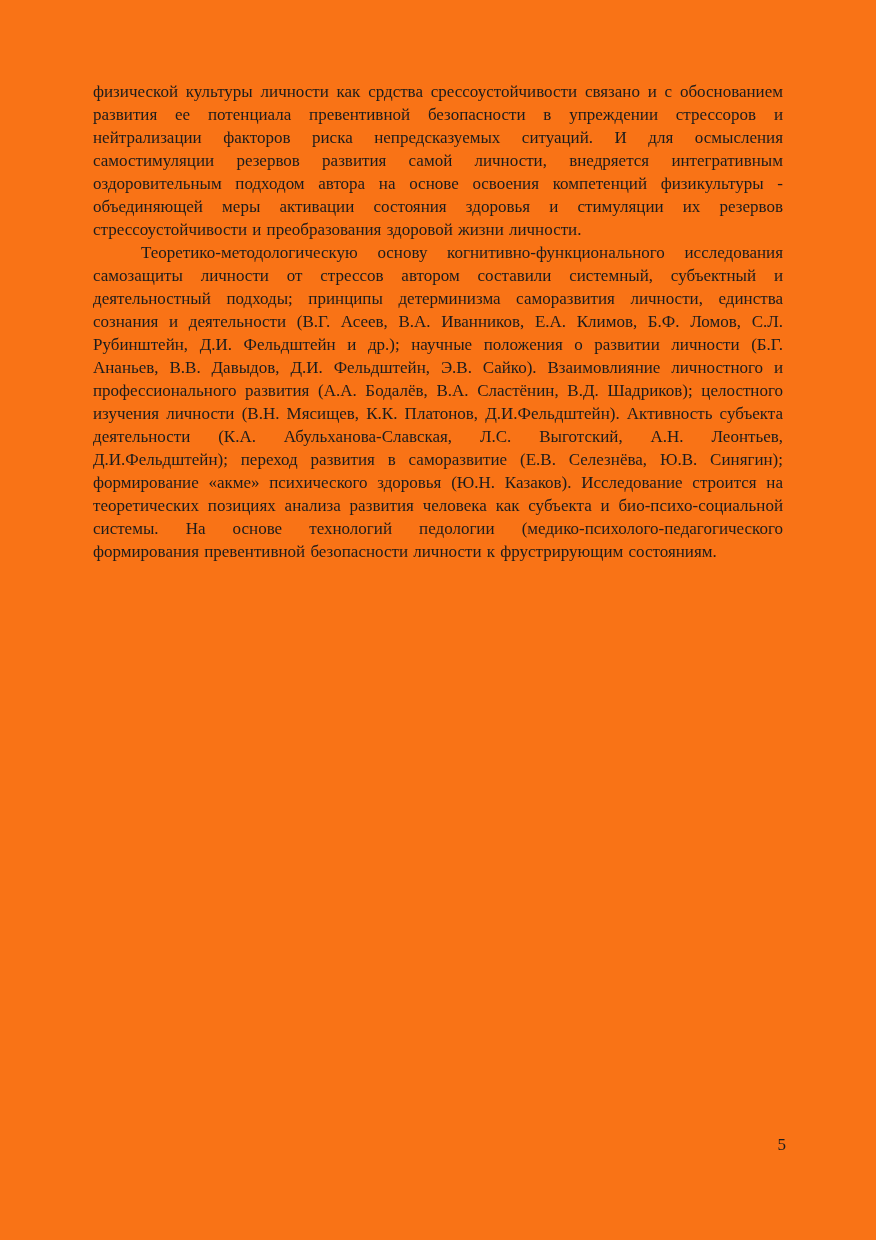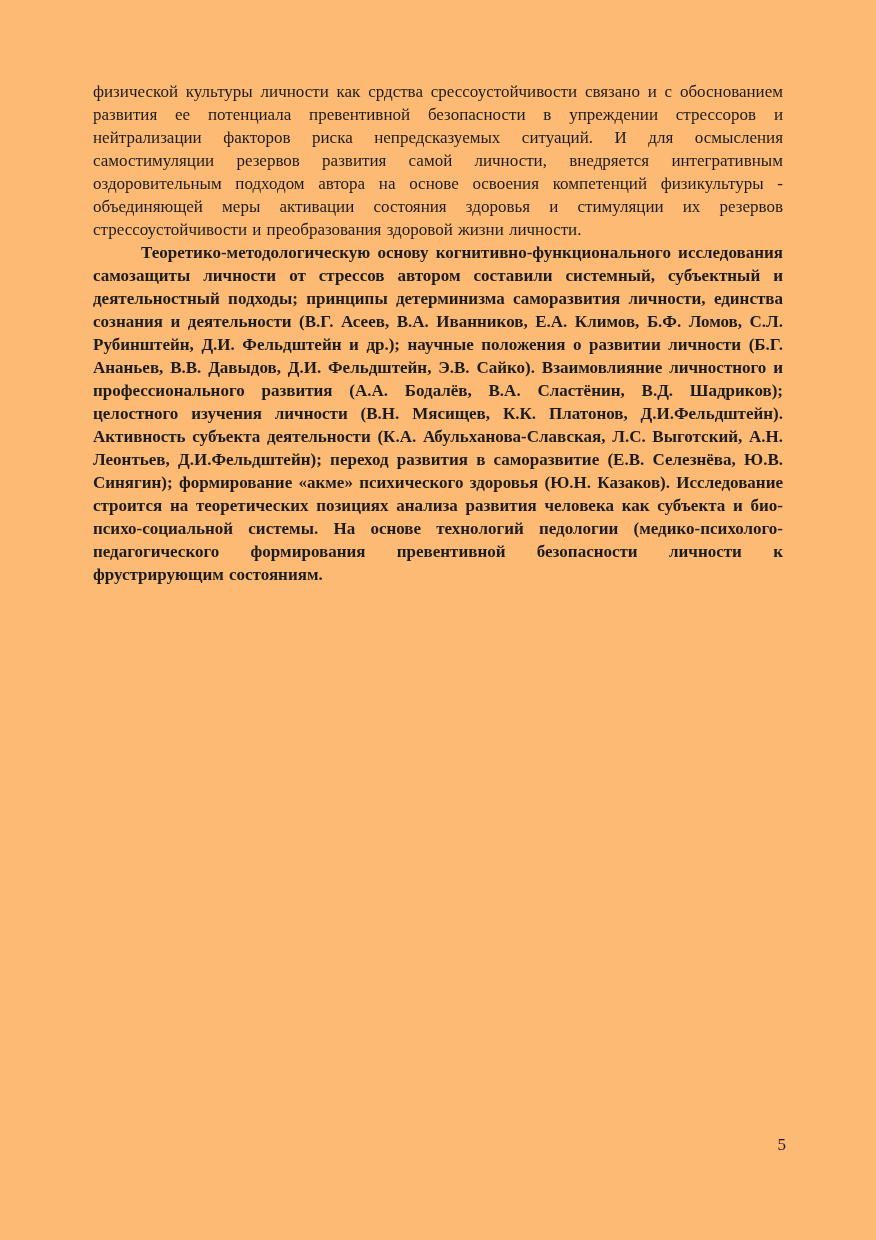--- a/index.html
+++ b/index.html
@@ -9,41 +9,40 @@
     body {
       width: 876px;
       height: 1240px;
       background: #ffffff;
       font-family: "Liberation Serif", serif;
     }
     .doc-page {
       position: relative;
       width: 876px;
       height: 1240px;
-      background: #fdba74;
+      background: #f97316;
       color: #1c1c1c;
       overflow: hidden;
     }
     .text-block {
       position: absolute;
       left: 93px;
       top: 80px;
       width: 690px;
     }
     p.para {
       margin: 0;
       font-size: 17px;
       line-height: 23px;
       text-align: justify;
       word-spacing: 1px;
       color: #1c1c1c;
     }
     p.para.indent {
       text-indent: 48px;
-      font-weight: bold;
     }
     .page-number {
       position: absolute;
       top: 1133px;
       left: 766px;
       width: 20px;
       font-size: 17px;
       line-height: 23px;
       color: #1c1c1c;
       text-align: right;

